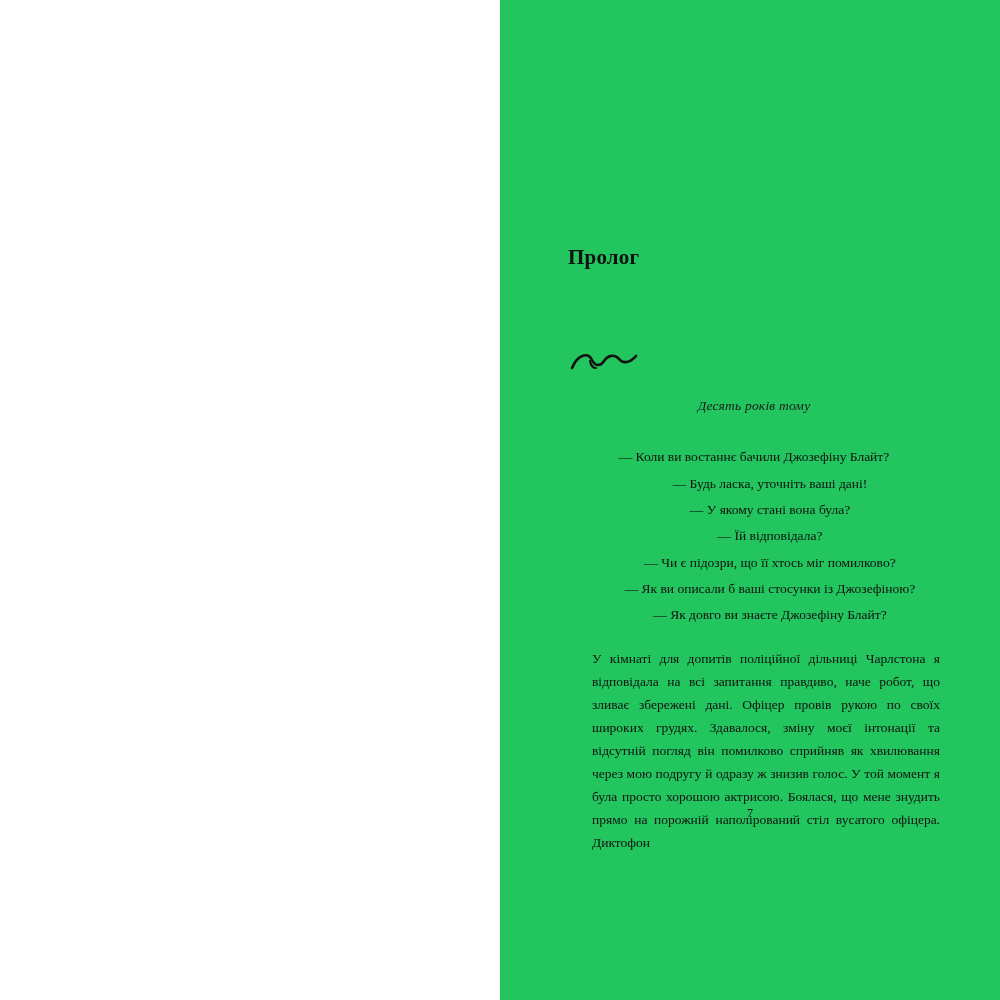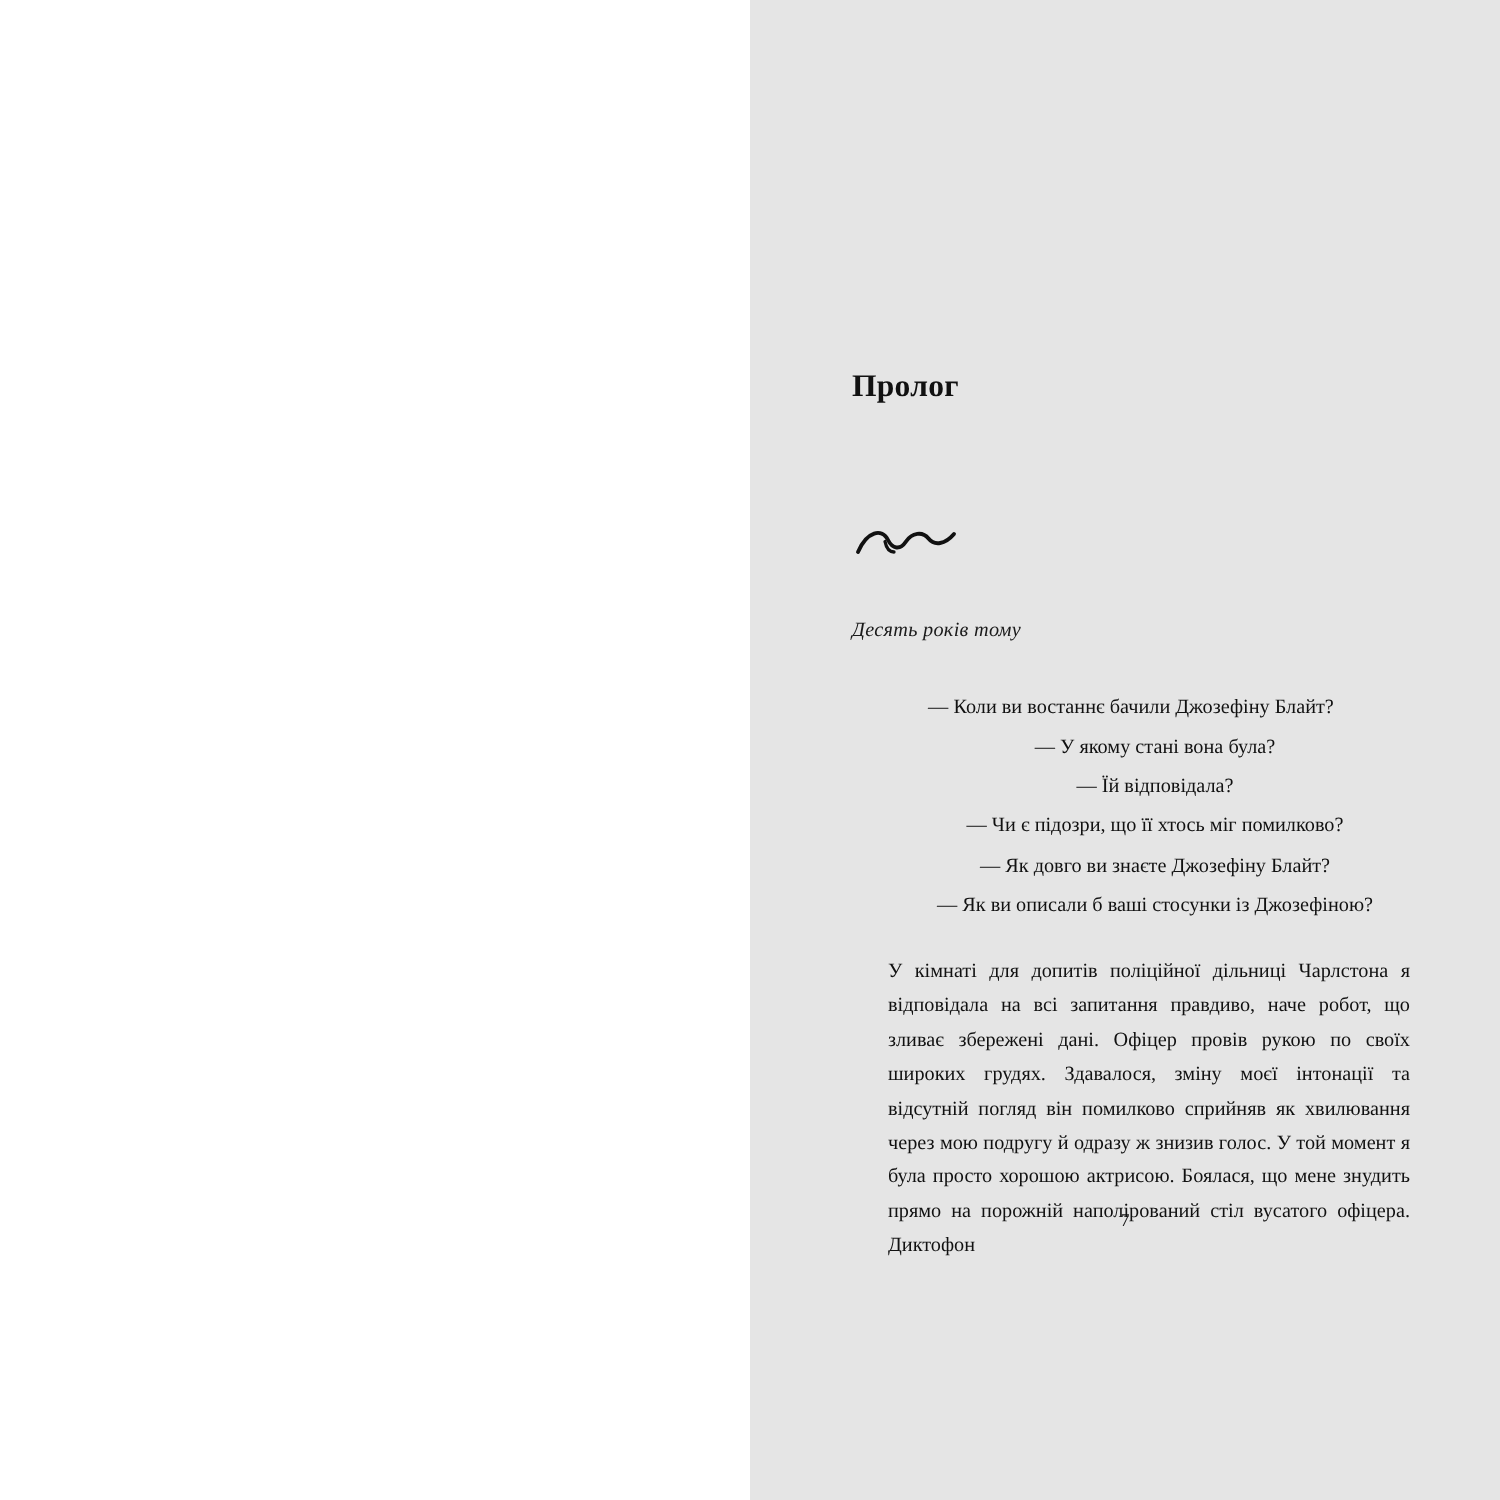--- a/index.html
+++ b/index.html
@@ -32,21 +32,21 @@
 
   .page-left {
     width: 500px;
     height: 1000px;
     background: #ffffff;
   }
 
   .page-right {
     width: 500px;
     height: 1000px;
-    background: #e5e5e5;
+    background: #22c55e;
     position: relative;
   }
 
   .content {
     position: absolute;
     left: 68px;
     top: 245px;
     width: 372px;
   }
 
@@ -65,25 +65,25 @@
     height: 36px;
     text-align: left;
     padding-left: 2px;
   }
 
   .ornament svg {
     display: block;
   }
 
   .epigraph {
-    margin-top: 28px;
+    margin-top: 14px;
     font-style: italic;
     font-size: 13.5px;
     color: #1a1a1a;
-    text-align: left;
+    text-align: center;
     letter-spacing: 0.2px;
   }
 
   .dialogue {
     margin-top: 32px;
   }
 
   .dialogue p {
     margin: 0 0 4.5px 0;
     font-size: 13.5px;
@@ -142,25 +142,26 @@
           <svg width="70" height="26" viewBox="0 0 70 26" xmlns="http://www.w3.org/2000/svg" aria-hidden="true">
             <path d="M2 20 C 8 6, 18 4, 22 12 C 25 18, 30 19, 34 13 C 38 7, 45 6, 49 11 C 53 16, 60 15, 66 8" fill="none" stroke="#111111" stroke-width="2.6" stroke-linecap="round"></path>
             <path d="M20 13 C 21 18, 23 20, 26 20" fill="none" stroke="#111111" stroke-width="2.2" stroke-linecap="round"></path>
           </svg>
         </div>
 
         <div class="epigraph">Десять років тому</div>
 
         <div class="dialogue">
           <p class="first">— Коли ви востаннє бачили Джозефіну Блайт?</p>
+          <p class="indented">— Будь ласка, уточніть ваші дані!</p>
           <p class="indented">— У якому стані вона була?</p>
           <p class="indented">— Їй відповідала?</p>
           <p class="indented">— Чи є підозри, що її хтось міг помилково?</p>
+          <p class="indented">— Як ви описали б ваші стосунки із Джозефіною?</p>
           <p class="indented">— Як довго ви знаєте Джозефіну Блайт?</p>
-          <p class="indented">— Як ви описали б ваші стосунки із Джозефіною?</p>
         </div>
 
         <div class="body-text">
           <p>У кімнаті для допитів поліційної дільниці Чарлстона я відповідала на всі запитання правдиво, наче робот, що зливає збережені дані. Офіцер провів рукою по своїх широких грудях. Здавалося, зміну моєї інтонації та відсутній погляд він помилково сприйняв як хвилювання через мою подругу й одразу ж знизив голос. У той момент я була просто хорошою актрисою. Боялася, що мене знудить прямо на порожній наполірований стіл вусатого офіцера. Диктофон</p>
         </div>
 
       </div>
 
       <div class="folio">7</div>
     </div>

